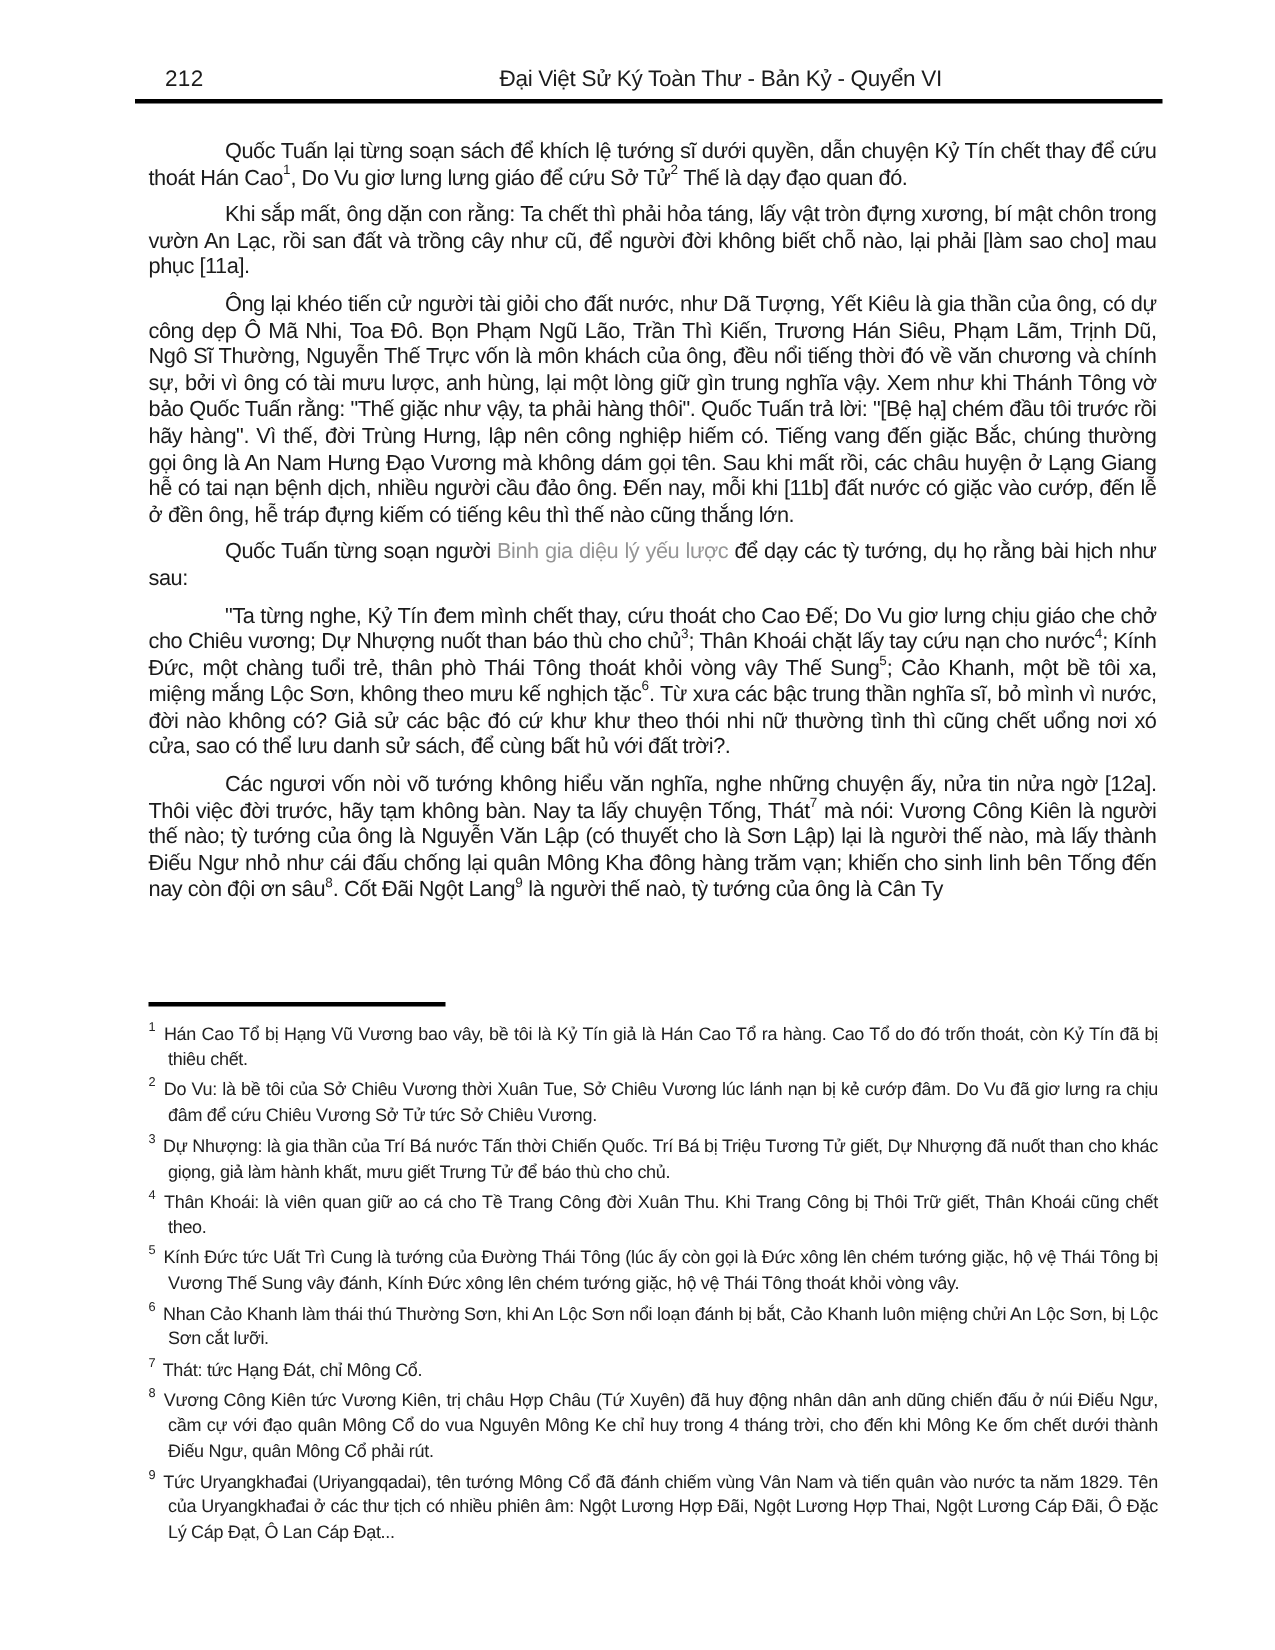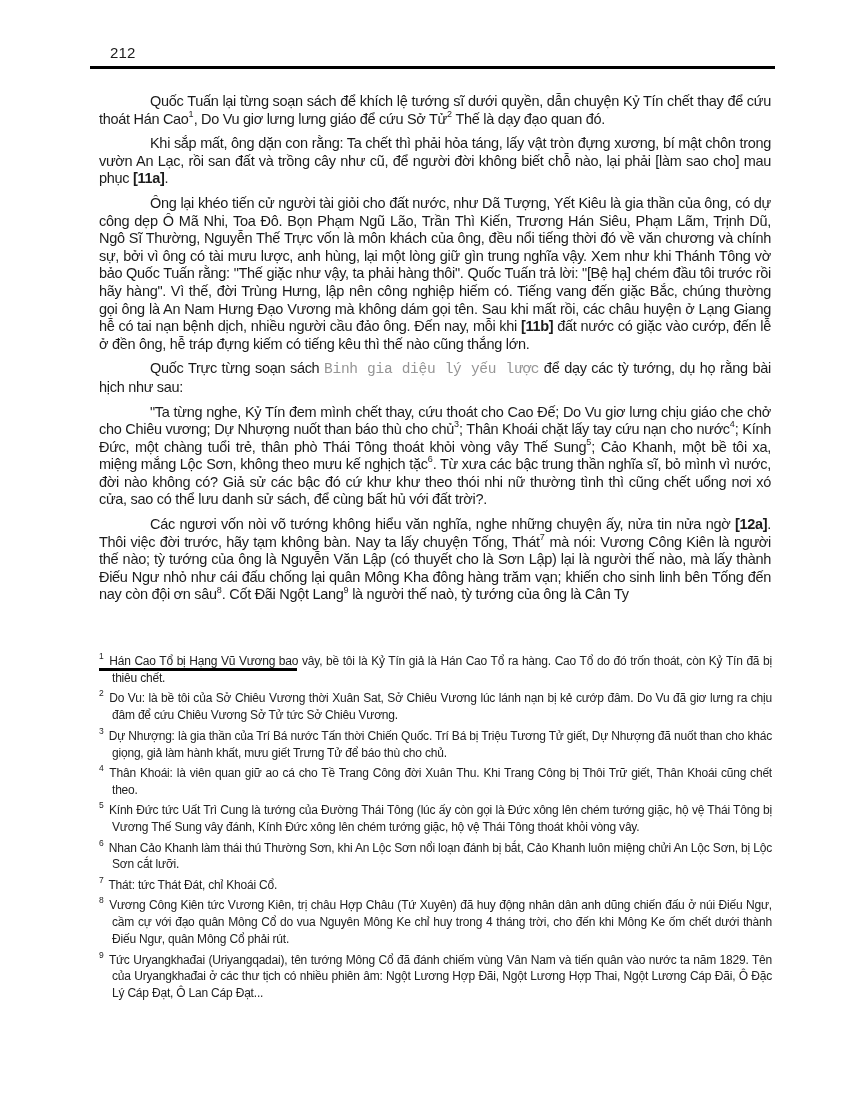--- a/index.html
+++ b/index.html
@@ -51,42 +51,42 @@
   }
   .para {
     margin: 0 0 7px 0;
     text-indent: 51px;
     text-align: justify;
     font-size: 14.5px;
     line-height: 17.6px;
     letter-spacing: -0.3px;
     color: #1b1b1b;
   }
-  .bold { font-weight: bold; }
-  .gray { color: var(--book-title-gray, #959595); font-family: Liberation Mono, monospace; }
+  .bold { font-weight: normal; }
+  .gray { color: var(--book-title-gray, #959595); }
   sup.fnref {
     font-size: 9px;
     line-height: 0;
     position: relative;
     top: -1px;
     letter-spacing: 0;
   }
   
   .footnote-sep {
     position: absolute;
     left: 99px;
     top: 668px;
     width: 198px;
     height: 3px;
     background: #000000;
   }
   .footnotes {
     position: absolute;
     left: 99px;
-    top: 653px;
+    top: 681px;
     width: 673px;
   }
   .footnote {
     font-size: 12px;
     line-height: 16.9px;
     letter-spacing: -0.2px;
     text-align: justify;
     color: #222222;
     padding-left: 13px;
     text-indent: -13px;
@@ -98,36 +98,37 @@
     position: relative;
     top: -1px;
     padding-right: 2px;
   }
 </style>
 </head>
 <body>
 
 <div class="page">
   <div class="page-number">212</div>
+  <div class="header-title">Đại Việt Sử Ký Toàn Thư - Bản Kỷ - Quyển VI</div>
   <div class="header-rule"></div>
 
   <div class="body-text">
       <p class="para"><span>Quốc Tuấn lại từng soạn sách để khích lệ tướng sĩ dưới quyền, dẫn chuyện Kỷ Tín chết thay để cứu thoát Hán Cao</span><sup class="fnref">1</sup><span>, Do Vu giơ lưng lưng giáo để cứu Sở Tử</span><sup class="fnref">2</sup><span> Thế là dạy đạo quan đó.</span></p>
       <p class="para"><span>Khi sắp mất, ông dặn con rằng: Ta chết thì phải hỏa táng, lấy vật tròn đựng xương, bí mật chôn trong vườn An Lạc, rồi san đất và trồng cây như cũ, để người đời không biết chỗ nào, lại phải [làm sao cho] mau phục </span><span class="bold">[11a]</span><span>.</span></p>
       <p class="para"><span>Ông lại khéo tiến cử người tài giỏi cho đất nước, như Dã Tượng, Yết Kiêu là gia thần của ông, có dự công dẹp Ô Mã Nhi, Toa Đô. Bọn Phạm Ngũ Lão, Trần Thì Kiến, Trương Hán Siêu, Phạm Lãm, Trịnh Dũ, Ngô Sĩ Thường, Nguyễn Thế Trực vốn là môn khách của ông, đều nổi tiếng thời đó về văn chương và chính sự, bởi vì ông có tài mưu lược, anh hùng, lại một lòng giữ gìn trung nghĩa vậy. Xem như khi Thánh Tông vờ bảo Quốc Tuấn rằng: "Thế giặc như vậy, ta phải hàng thôi". Quốc Tuấn trả lời: "[Bệ hạ] chém đầu tôi trước rồi hãy hàng". Vì thế, đời Trùng Hưng, lập nên công nghiệp hiếm có. Tiếng vang đến giặc Bắc, chúng thường gọi ông là An Nam Hưng Đạo Vương mà không dám gọi tên. Sau khi mất rồi, các châu huyện ở Lạng Giang hễ có tai nạn bệnh dịch, nhiều người cầu đảo ông. Đến nay, mỗi khi </span><span class="bold">[11b]</span><span> đất nước có giặc vào cướp, đến lễ ở đền ông, hễ tráp đựng kiếm có tiếng kêu thì thế nào cũng thắng lớn.</span></p>
-      <p class="para"><span>Quốc Trực từng soạn sách </span><span class="gray">Binh gia diệu lý yếu lược</span><span> để dạy các tỳ tướng, dụ họ rằng bài hịch như sau:</span></p>
+      <p class="para"><span>Quốc Tuấn từng soạn người </span><span class="gray">Binh gia diệu lý yếu lược</span><span> để dạy các tỳ tướng, dụ họ rằng bài hịch như sau:</span></p>
       <p class="para"><span>"Ta từng nghe, Kỷ Tín đem mình chết thay, cứu thoát cho Cao Đế; Do Vu giơ lưng chịu giáo che chở cho Chiêu vương; Dự Nhượng nuốt than báo thù cho chủ</span><sup class="fnref">3</sup><span>; Thân Khoái chặt lấy tay cứu nạn cho nước</span><sup class="fnref">4</sup><span>; Kính Đức, một chàng tuổi trẻ, thân phò Thái Tông thoát khỏi vòng vây Thế Sung</span><sup class="fnref">5</sup><span>; Cảo Khanh, một bề tôi xa, miệng mắng Lộc Sơn, không theo mưu kế nghịch tặc</span><sup class="fnref">6</sup><span>. Từ xưa các bậc trung thần nghĩa sĩ, bỏ mình vì nước, đời nào không có? Giả sử các bậc đó cứ khư khư theo thói nhi nữ thường tình thì cũng chết uổng nơi xó cửa, sao có thể lưu danh sử sách, để cùng bất hủ với đất trời?.</span></p>
       <p class="para"><span>Các ngươi vốn nòi võ tướng không hiểu văn nghĩa, nghe những chuyện ấy, nửa tin nửa ngờ </span><span class="bold">[12a]</span><span>. Thôi việc đời trước, hãy tạm không bàn. Nay ta lấy chuyện Tống, Thát</span><sup class="fnref">7</sup><span> mà nói: Vương Công Kiên là người thế nào; tỳ tướng của ông là Nguyễn Văn Lập (có thuyết cho là Sơn Lập) lại là người thế nào, mà lấy thành Điếu Ngư nhỏ như cái đấu chống lại quân Mông Kha đông hàng trăm vạn; khiến cho sinh linh bên Tống đến nay còn đội ơn sâu</span><sup class="fnref">8</sup><span>. Cốt  Đãi Ngột Lang</span><sup class="fnref">9</sup><span> là người thế naò, tỳ tướng của ông là Cân Ty</span></p>
     </div>
 
   <div class="footnote-sep"></div>
   <div class="footnotes">
       <div class="footnote"><sup class="fnnum">1</sup><span> Hán Cao Tổ bị Hạng Vũ Vương bao vây, bề tôi là Kỷ Tín giả là Hán Cao Tổ ra hàng. Cao Tổ do đó trốn thoát, còn Kỷ Tín đã bị thiêu chết.</span></div>
-      <div class="footnote"><sup class="fnnum">2</sup><span> Do Vu: là bề tôi của Sở Chiêu Vương thời Xuân Sat, Sở Chiêu Vương lúc lánh nạn bị kẻ cướp đâm. Do Vu đã giơ lưng ra chịu đâm để cứu Chiêu Vương Sở Tử tức Sở Chiêu Vương.</span></div>
+      <div class="footnote"><sup class="fnnum">2</sup><span> Do Vu: là bề tôi của Sở Chiêu Vương thời Xuân Tue, Sở Chiêu Vương lúc lánh nạn bị kẻ cướp đâm. Do Vu đã giơ lưng ra chịu đâm để cứu Chiêu Vương Sở Tử tức Sở Chiêu Vương.</span></div>
       <div class="footnote"><sup class="fnnum">3</sup><span> Dự Nhượng: là gia thần của Trí Bá nước Tấn thời Chiến Quốc. Trí Bá bị Triệu Tương Tử giết, Dự Nhượng đã nuốt than cho khác giọng, giả làm hành khất, mưu giết Trưng Tử để báo thù cho chủ.</span></div>
       <div class="footnote"><sup class="fnnum">4</sup><span> Thân Khoái: là viên quan giữ ao cá cho Tề Trang Công đời Xuân Thu. Khi Trang Công bị Thôi Trữ giết, Thân Khoái cũng chết theo.</span></div>
       <div class="footnote"><sup class="fnnum">5</sup><span> Kính Đức tức Uất Trì Cung là tướng của Đường Thái Tông (lúc ấy còn gọi là Đức xông lên chém tướng giặc, hộ vệ Thái Tông bị Vương Thế Sung vây đánh, Kính Đức xông lên chém tướng giặc, hộ vệ Thái Tông thoát khỏi vòng vây.</span></div>
       <div class="footnote"><sup class="fnnum">6</sup><span> Nhan Cảo Khanh làm thái thú Thường Sơn, khi An Lộc Sơn nổi loạn đánh bị bắt, Cảo Khanh luôn miệng chửi An Lộc Sơn, bị Lộc Sơn cắt lưỡi.</span></div>
-      <div class="footnote"><sup class="fnnum">7</sup><span> Thát: tức Thát Đát, chỉ Khoái Cổ.</span></div>
+      <div class="footnote"><sup class="fnnum">7</sup><span> Thát: tức Hạng Đát, chỉ Mông Cổ.</span></div>
       <div class="footnote"><sup class="fnnum">8</sup><span> Vương Công Kiên tức Vương Kiên, trị châu Hợp Châu (Tứ Xuyên) đã huy động nhân dân anh dũng chiến đấu ở núi Điếu Ngư, cầm cự với đạo quân Mông Cổ do vua Nguyên Mông Ke chỉ huy trong 4 tháng trời, cho đến khi Mông Ke ốm chết dưới thành Điếu Ngư, quân Mông Cổ phải rút.</span></div>
       <div class="footnote"><sup class="fnnum">9</sup><span> Tức Uryangkhađai (Uriyangqadai), tên tướng Mông Cổ đã đánh chiếm vùng Vân Nam và tiến quân vào nước ta năm 1829. Tên của Uryangkhađai ở các thư tịch có nhiều phiên âm: Ngột Lương Hợp Đãi, Ngột Lương Hợp Thai, Ngột Lương Cáp Đãi, Ô Đặc Lý Cáp Đạt, Ô Lan Cáp Đạt...</span></div>
     </div>
 </div>
 
 </body></html>

